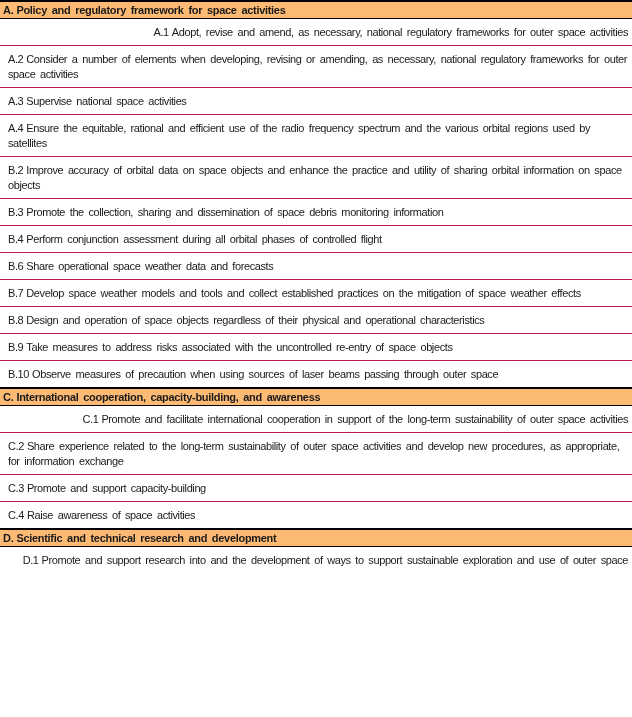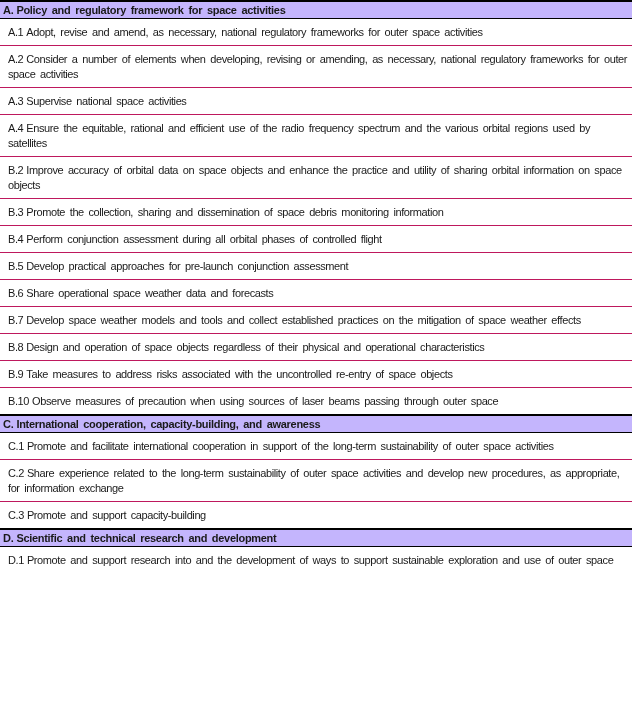--- a/index.html
+++ b/index.html
@@ -12,40 +12,41 @@
     height: 717px;
     overflow: hidden;
     font-family: "Liberation Sans", sans-serif;
     color: #1a1a1a;
     -webkit-font-smoothing: antialiased;
   }
   .guidelines-table {
     width: 632px;
   }
   .section-header {
-    background: #c4b5fd;
+    background: #fdba74;
     border-top: 2px solid #000000;
     border-bottom: 1px solid #000000;
     font-weight: bold;
     font-size: 11px;
     line-height: 14px;
     padding: 1px 4px 1px 3px;
     letter-spacing: -0.3px;
     word-spacing: 2px;
   }
   .item {
     font-size: 11px;
     line-height: 15px;
     padding: 6px 4px 5px 8px;
     letter-spacing: -0.4px;
     word-spacing: 2px;
     border-top: 1px solid #be185d;
   }
   .item.first {
     border-top: none;
+    text-align: right;
   }
   .gid {
     margin-right: 3px;
   }
 </style>
 </head>
 <body>
 
 <div class="guidelines-table">
 
@@ -68,23 +69,20 @@
   <div class="item">
     <span class="gid">B.2</span><span>Improve accuracy of orbital data on space objects and enhance the practice and utility of sharing orbital information on space objects</span>
   </div>
   <div class="item">
     <span class="gid">B.3</span><span>Promote the collection, sharing and dissemination of space debris monitoring information</span>
   </div>
   <div class="item">
     <span class="gid">B.4</span><span>Perform conjunction assessment during all orbital phases of controlled flight</span>
   </div>
   <div class="item">
-    <span class="gid">B.5</span><span>Develop practical approaches for pre-launch conjunction assessment</span>
-  </div>
-  <div class="item">
     <span class="gid">B.6</span><span>Share operational space weather data and forecasts</span>
   </div>
   <div class="item">
     <span class="gid">B.7</span><span>Develop space weather models and tools and collect established practices on the mitigation of space weather effects</span>
   </div>
   <div class="item">
     <span class="gid">B.8</span><span>Design and operation of space objects regardless of their physical and operational characteristics</span>
   </div>
   <div class="item">
     <span class="gid">B.9</span><span>Take measures to address risks associated with the uncontrolled re-entry of space objects</span>
@@ -98,20 +96,23 @@
   </div>
   <div class="item first">
     <span class="gid">C.1</span><span>Promote and facilitate international cooperation in support of the long-term sustainability of outer space activities</span>
   </div>
   <div class="item">
     <span class="gid">C.2</span><span>Share experience related to the long-term sustainability of outer space activities and develop new procedures, as appropriate, for information exchange</span>
   </div>
   <div class="item">
     <span class="gid">C.3</span><span>Promote and support capacity-building</span>
   </div>
+  <div class="item">
+    <span class="gid">C.4</span><span>Raise awareness of space activities</span>
+  </div>
 
   <div class="section-header">
     <span class="gid">D.</span><span>Scientific and technical research and development</span>
   </div>
   <div class="item first">
     <span class="gid">D.1</span><span>Promote and support research into and the development of ways to support sustainable exploration and use of outer space</span>
   </div>
 
 </div>
 

